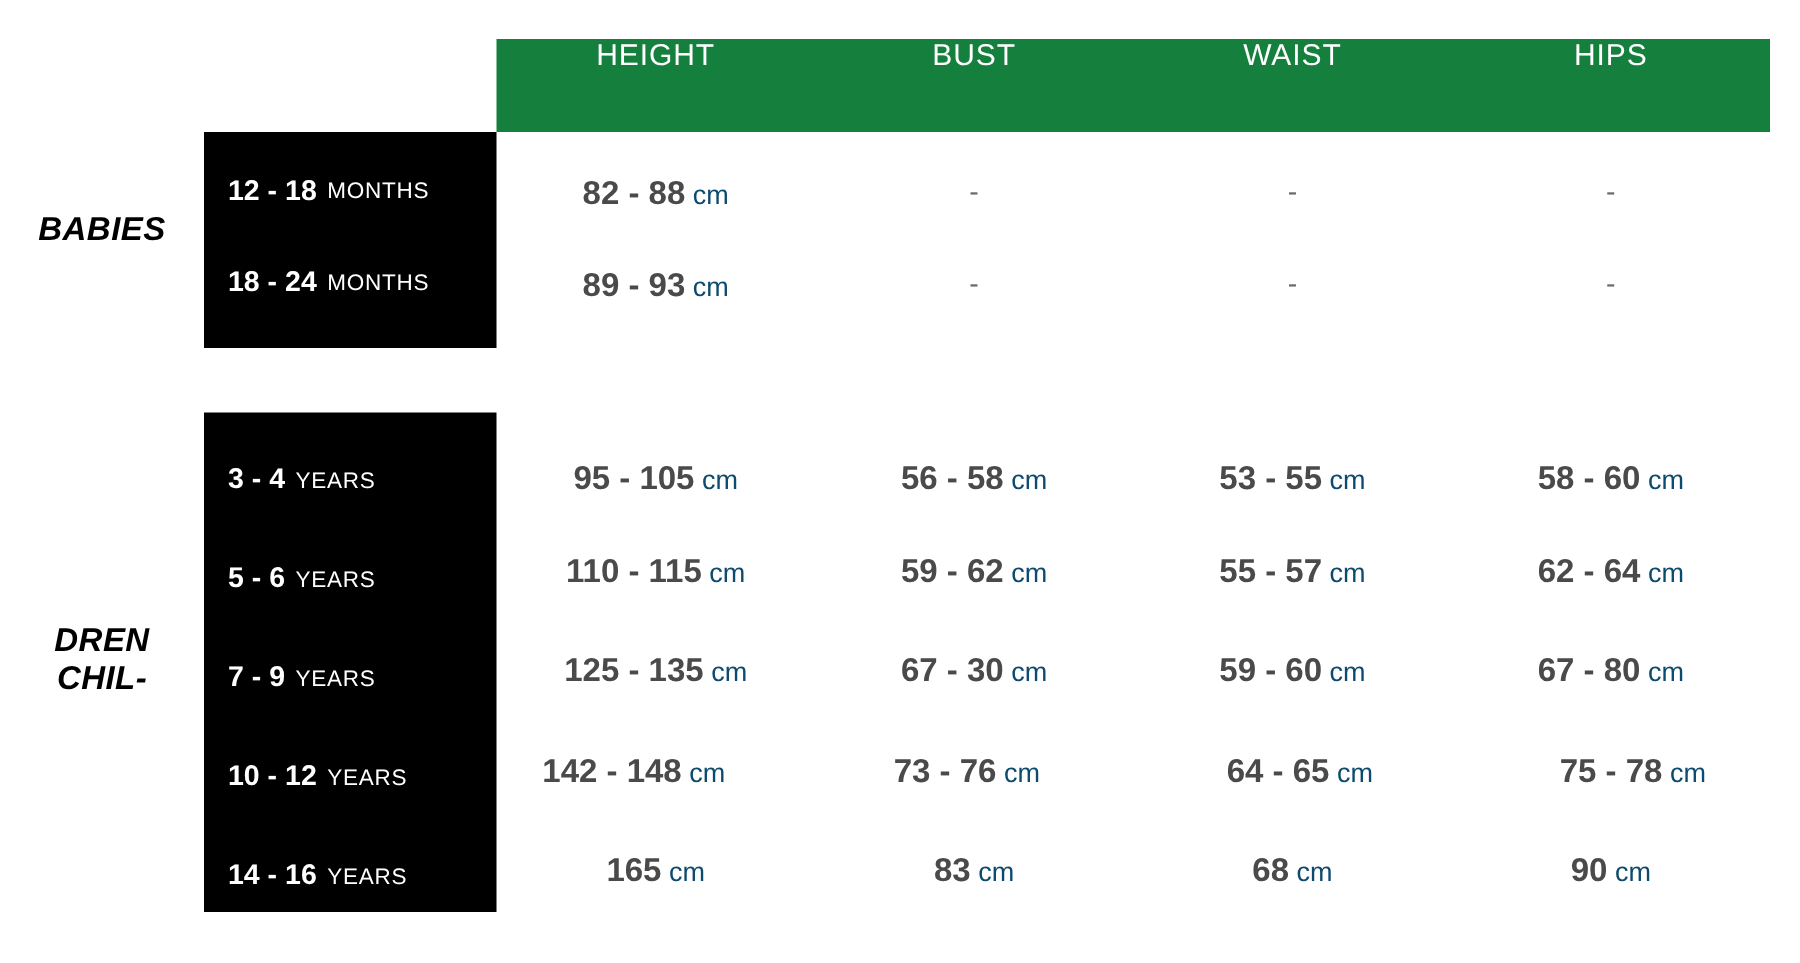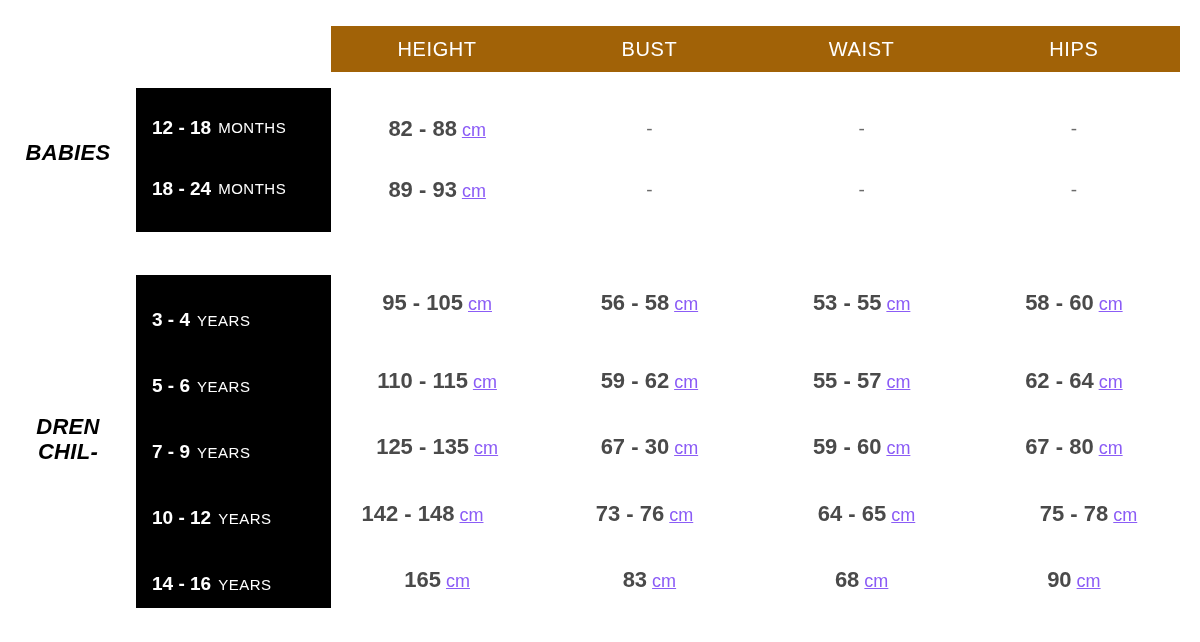--- a/index.html
+++ b/index.html
@@ -21,24 +21,24 @@
     width: 1200px;
     height: 642px;
   }
 
   
   .header-bar {
     position: absolute;
     left: 331px;
     top: 26px;
     width: 849px;
-    height: 46px;
-    background: #a16207;
+    height: 62px;
+    background: #15803d;
     display: flex;
-    align-items: center;
+    align-items: flex-start;
   }
   .header-cell {
     flex: 1 1 0;
     text-align: center;
     color: #ffffff;
     font-size: 20px;
     letter-spacing: 0.6px;
     font-weight: 400;
   }
 
@@ -108,23 +108,22 @@
     white-space: nowrap;
   }
   .val {
     font-size: 22px;
     font-weight: bold;
     color: #4a4a4a;
   }
   .unit {
     font-size: 18px;
     font-weight: 400;
-    color: #8b5cf6;
+    color: #0c4a6e;
     margin-left: 5px;
-    text-decoration: underline;
   }
   .dash {
     font-size: 19px;
     color: #6b6b6b;
     font-weight: 400;
   }
 </style>
 </head>
 <body>
 
@@ -201,21 +200,21 @@
     <div class="age-row">
       <span class="age-num">10 - 12</span>
       <span class="age-unit">YEARS</span>
     </div>
     <div class="age-row">
       <span class="age-num">14 - 16</span>
       <span class="age-unit">YEARS</span>
     </div>
   </div>
 
-  <div class="data-row" style="top:286px;height:34px;">
+  <div class="data-row" style="top:302px;height:34px;">
     <div class="data-cell">
       <span class="val">95 - 105</span><span class="unit">cm</span>
     </div>
     <div class="data-cell">
       <span class="val">56 - 58</span><span class="unit">cm</span>
     </div>
     <div class="data-cell">
       <span class="val">53 - 55</span><span class="unit">cm</span>
     </div>
     <div class="data-cell">

